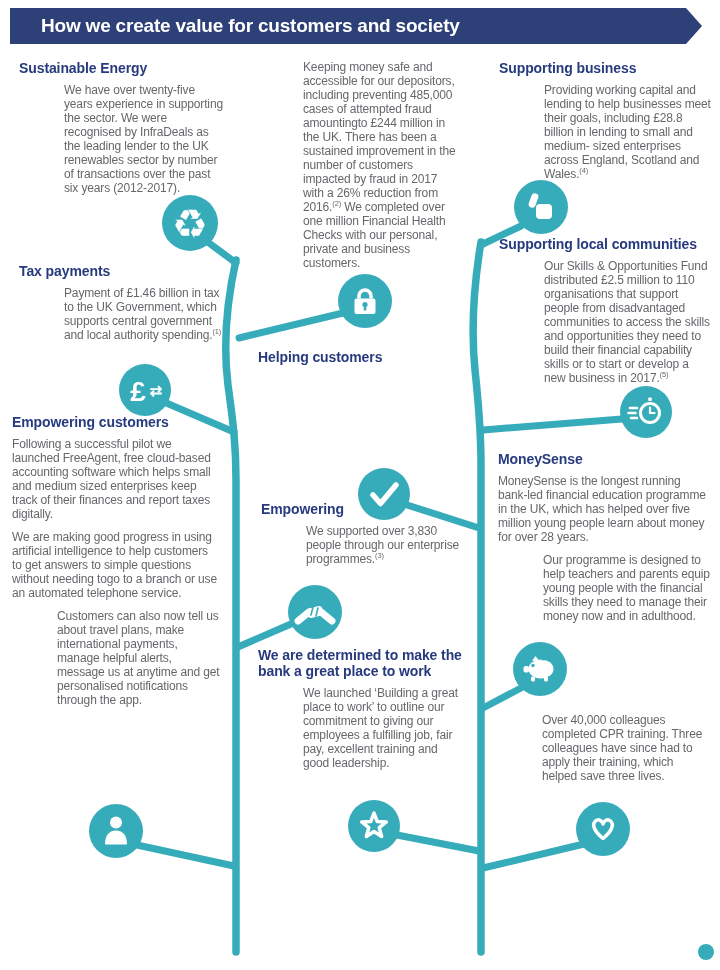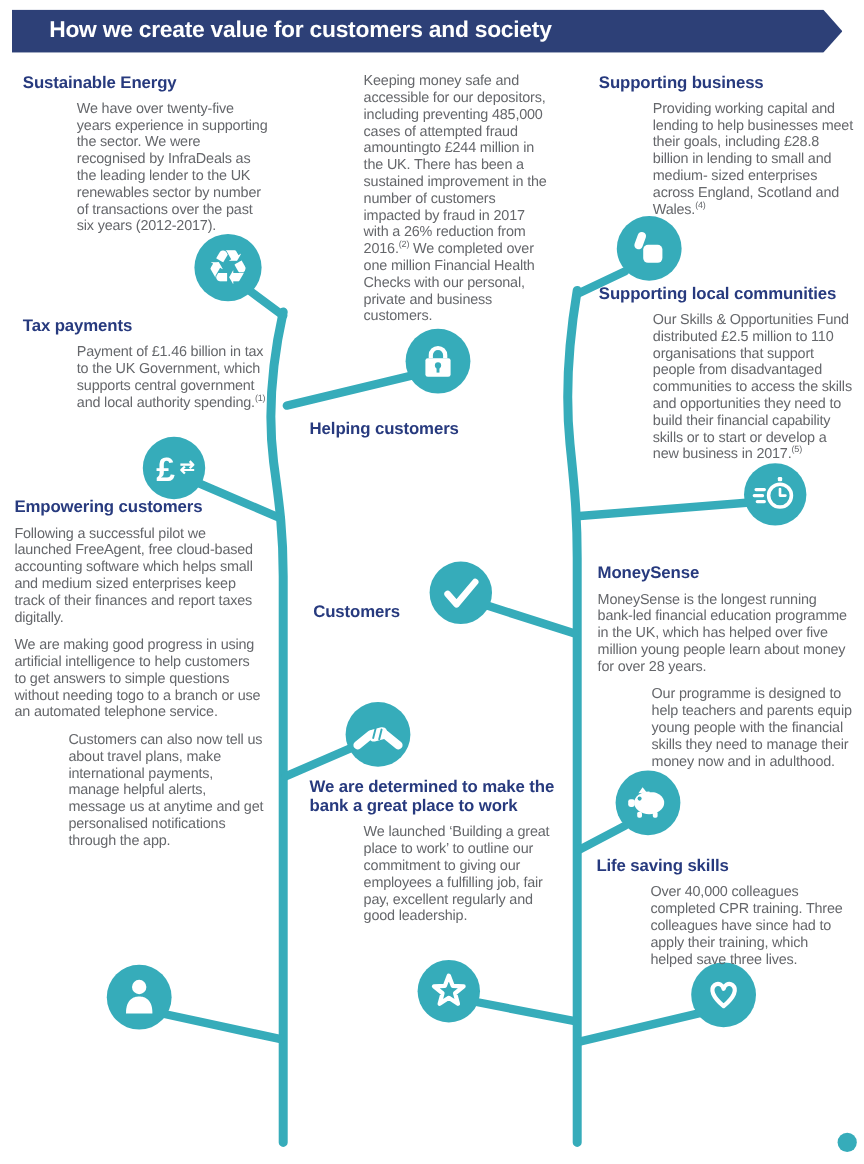--- a/index.html
+++ b/index.html
@@ -168,42 +168,42 @@
 
   <section class="sec" style="left:258px; top:60px; width:200px">
     <p><span>Keeping money safe and accessible for our depositors, including preventing 485,000 cases of attempted fraud amountingto £244 million in the UK. There has been a sustained improvement in the number of customers impacted by fraud in 2017 with a 26% reduction from 2016.</span><sup class="fn">(2)</sup><span> We completed over one million Financial Health Checks with our personal, private and business customers.</span></p>
   </section>
 
   <section class="sec" style="left:258px; top:349px; width:200px">
     <h3>Helping customers</h3>
   </section>
 
   <section class="sec" style="left:261px; top:501px; width:200px">
-    <h3>Customers</h3>
+    <h3>Empowering</h3>
+    <p><span>We supported over 3,830 people through our enterprise programmes.</span><sup class="fn">(3)</sup></p>
   </section>
 
   <section class="sec" style="left:258px; top:647px; width:205px">
     <h3>We are determined to make the bank a great place to work</h3>
-    <p>We launched ‘Building a great place to work’ to outline our commitment to giving our employees a fulfilling job, fair pay, excellent regularly and good leadership.</p>
+    <p>We launched ‘Building a great place to work’ to outline our commitment to giving our employees a fulfilling job, fair pay, excellent training and good leadership.</p>
   </section>
 
   <section class="sec" style="left:499px; top:60px; width:212px">
     <h3>Supporting business</h3>
     <p><span>Providing working capital and lending to help businesses meet their goals, including £28.8 billion in lending to small and medium- sized enterprises across England, Scotland and Wales.</span><sup class="fn">(4)</sup></p>
   </section>
 
   <section class="sec" style="left:499px; top:236px; width:214px">
     <h3>Supporting local communities</h3>
     <p><span>Our Skills &amp; Opportunities Fund distributed £2.5 million to 110 organisations that support people from disadvantaged communities to access the skills and opportunities they need to build their financial capability skills or to start or develop a new business in 2017.</span><sup class="fn">(5)</sup></p>
   </section>
 
-  <section class="sec" style="left:498px; top:469px; width:214px">
+  <section class="sec" style="left:498px; top:451px; width:214px">
     <h3>MoneySense</h3>
     <p>MoneySense is the longest running bank-led financial education programme in the UK, which has helped over five million young people learn about money for over 28 years.</p>
     <p>Our programme is designed to help teachers and parents equip young people with the financial skills they need to manage their money now and in adulthood.</p>
   </section>
 
   <section class="sec" style="left:497px; top:713px; width:214px">
-    <h3>Life saving skills</h3>
     <p>Over 40,000 colleagues completed CPR training. Three colleagues have since had to apply their training, which helped save three lives.</p>
   </section>
 
 </div>
 
 </body></html>

